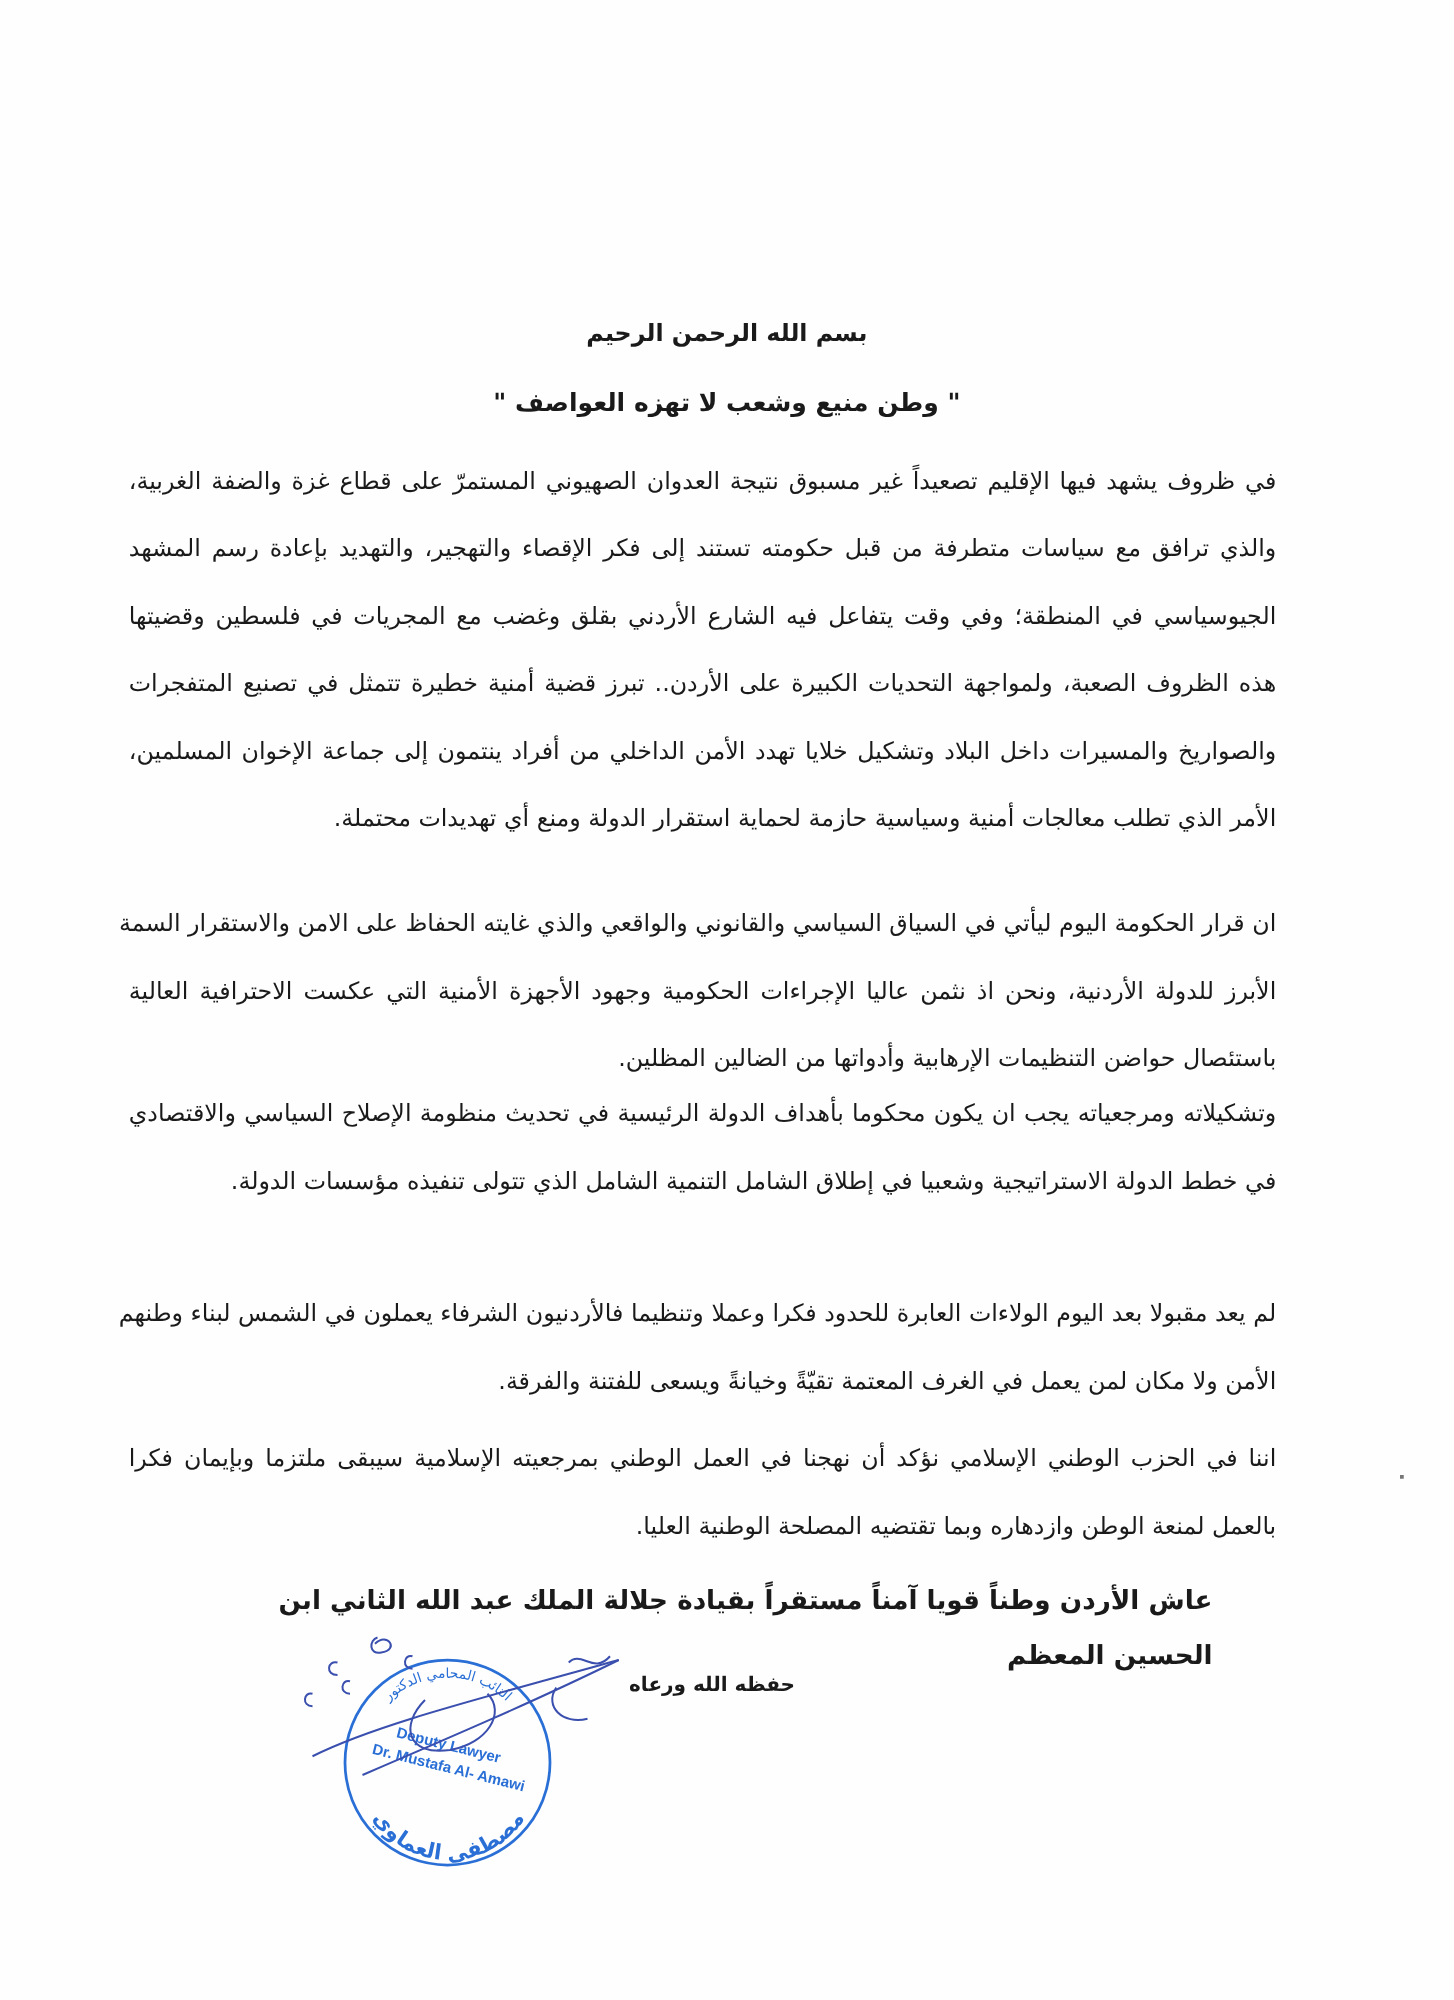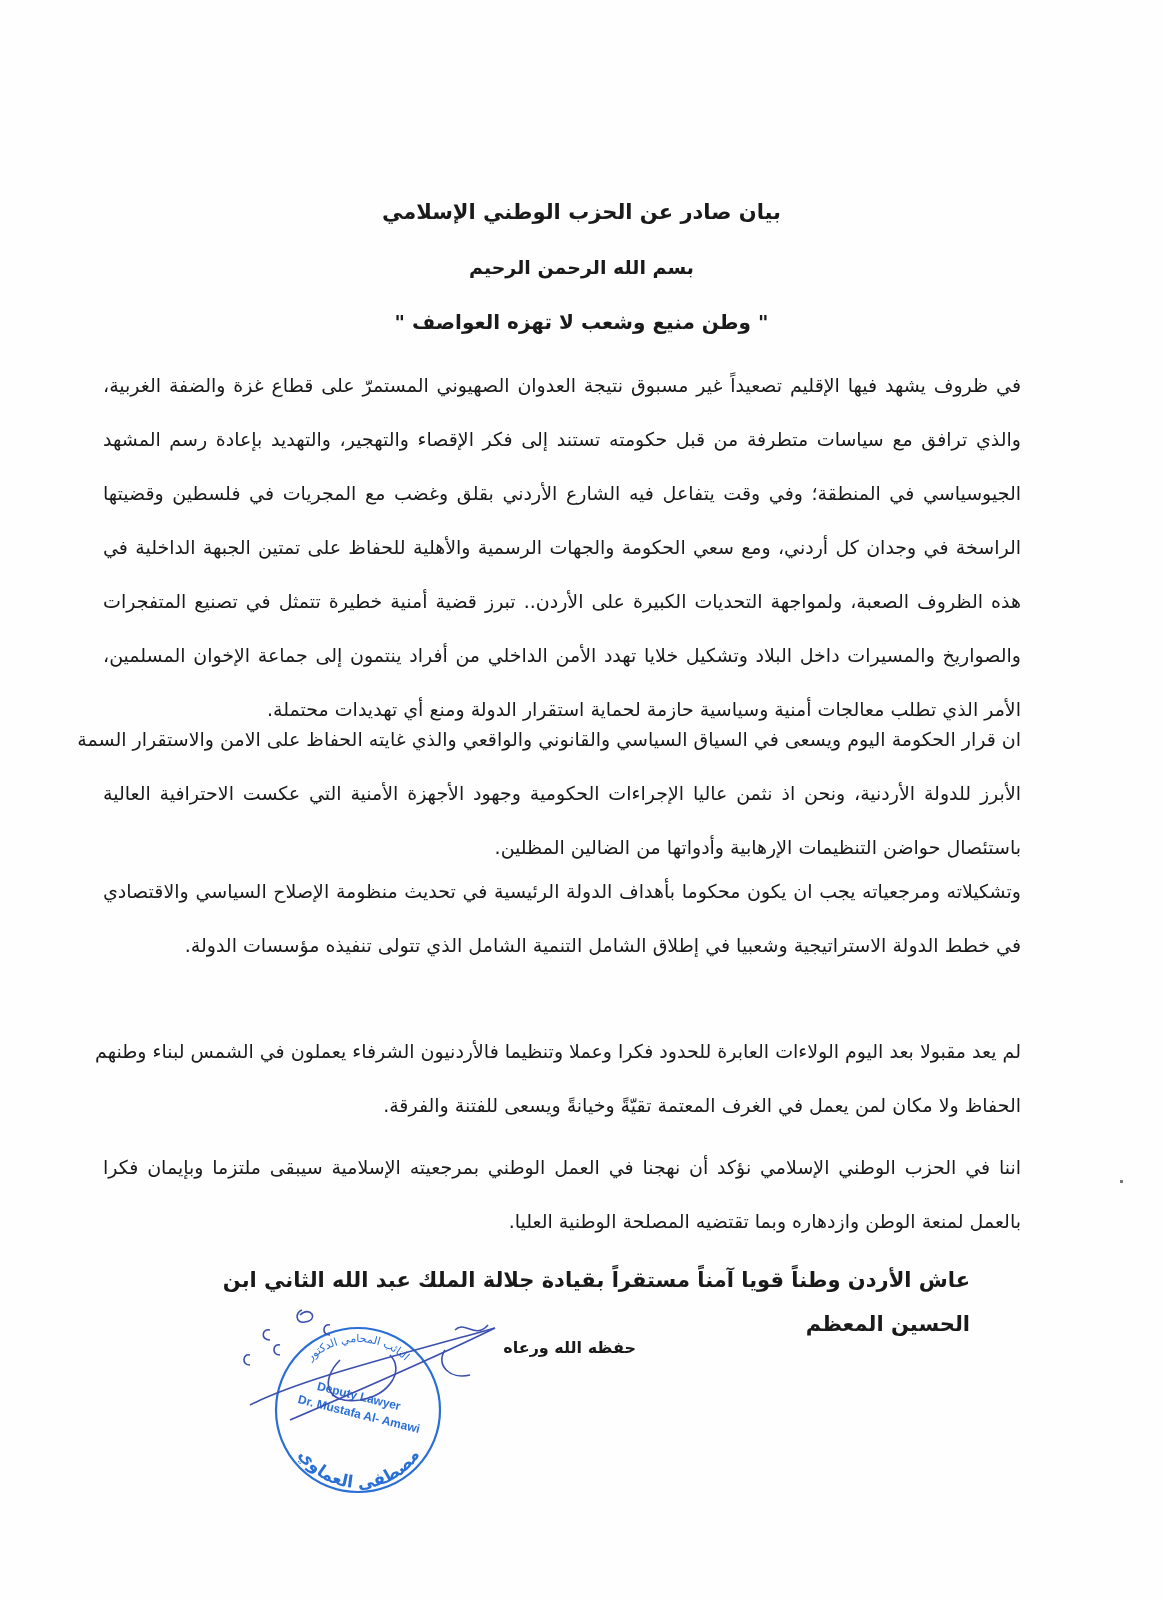--- a/index.html
+++ b/index.html
@@ -21,48 +21,46 @@
     .salute { position: absolute; left: 150px; width: 820px; top: 1258px; font-size: 21px; font-weight: bold; text-align: right; line-height: 44px; }
     .blessing { position: absolute; left: 486px; width: 150px; top: 1328px; font-size: 16px; font-weight: bold; text-align: right; line-height: 40px; }
     .stamp { position: absolute; left: 240px; top: 1300px; width: 430px; height: 200px; }
     .dot { position: absolute; left: 1120px; top: 1180px; width: 3px; height: 3px; background: #777; }
   </style>
 </head>
 <body>
 
 <div class="page">
 
-  <div class="title ar t1">بيان صادر عن الحزب الوطني الإسلامي</div>
   <div class="title ar t2">بسم الله الرحمن الرحيم</div>
   <div class="title ar t3">" وطن منيع وشعب لا تهزه العواصف "</div>
 
   <div class="para ar p1">
     <span class="line">في ظروف يشهد فيها الإقليم تصعيداً غير مسبوق نتيجة العدوان الصهيوني المستمرّ على قطاع غزة والضفة الغربية،</span>
     <span class="line">والذي ترافق مع سياسات متطرفة من قبل حكومته تستند إلى فكر الإقصاء والتهجير، والتهديد بإعادة رسم المشهد</span>
     <span class="line">الجيوسياسي في المنطقة؛ وفي وقت يتفاعل فيه الشارع الأردني بقلق وغضب مع المجريات في فلسطين وقضيتها</span>
-    <span class="line">الراسخة في وجدان كل أردني، ومع سعي الحكومة والجهات الرسمية والأهلية للحفاظ على تمتين الجبهة الداخلية في</span>
     <span class="line">هذه الظروف الصعبة، ولمواجهة التحديات الكبيرة على الأردن.. تبرز قضية أمنية خطيرة تتمثل في تصنيع المتفجرات</span>
     <span class="line">والصواريخ والمسيرات داخل البلاد وتشكيل خلايا تهدد الأمن الداخلي من أفراد ينتمون إلى جماعة الإخوان المسلمين،</span>
     <span class="line last">الأمر الذي تطلب معالجات أمنية وسياسية حازمة لحماية استقرار الدولة ومنع أي تهديدات محتملة.</span>
   </div>
 
   <div class="para ar p2">
-    <span class="line">ان قرار الحكومة اليوم ويسعى في السياق السياسي والقانوني والواقعي والذي غايته الحفاظ على الامن والاستقرار السمة</span>
+    <span class="line">ان قرار الحكومة اليوم ليأتي في السياق السياسي والقانوني والواقعي والذي غايته الحفاظ على الامن والاستقرار السمة</span>
     <span class="line">الأبرز للدولة الأردنية، ونحن اذ نثمن عاليا الإجراءات الحكومية وجهود الأجهزة الأمنية التي عكست الاحترافية العالية</span>
     <span class="line last">باستئصال حواضن التنظيمات الإرهابية وأدواتها من الضالين المظلين.</span>
   </div>
 
   <div class="para ar p3">
     <span class="line">وتشكيلاته ومرجعياته يجب ان يكون محكوما بأهداف الدولة الرئيسية في تحديث منظومة الإصلاح السياسي والاقتصادي</span>
     <span class="line last">في خطط الدولة الاستراتيجية وشعبيا في إطلاق الشامل التنمية الشامل الذي تتولى تنفيذه مؤسسات الدولة.</span>
   </div>
 
   <div class="para ar p4">
     <span class="line">لم يعد مقبولا بعد اليوم الولاءات العابرة للحدود فكرا وعملا وتنظيما فالأردنيون الشرفاء يعملون في الشمس لبناء وطنهم</span>
-    <span class="line last">الحفاظ ولا مكان لمن يعمل في الغرف المعتمة تقيّةً وخيانةً ويسعى للفتنة والفرقة.</span>
+    <span class="line last">الأمن ولا مكان لمن يعمل في الغرف المعتمة تقيّةً وخيانةً ويسعى للفتنة والفرقة.</span>
   </div>
 
   <div class="para ar p5">
     <span class="line">اننا في الحزب الوطني الإسلامي نؤكد أن نهجنا في العمل الوطني بمرجعيته الإسلامية سيبقى ملتزما وبإيمان فكرا</span>
     <span class="line last">بالعمل لمنعة الوطن وازدهاره وبما تقتضيه المصلحة الوطنية العليا.</span>
   </div>
 
   <div class="salute ar">عاش الأردن وطناً قويا آمناً مستقراً بقيادة جلالة الملك عبد الله الثاني ابن الحسين المعظم</div>
   <div class="blessing ar">حفظه الله ورعاه</div>
 

